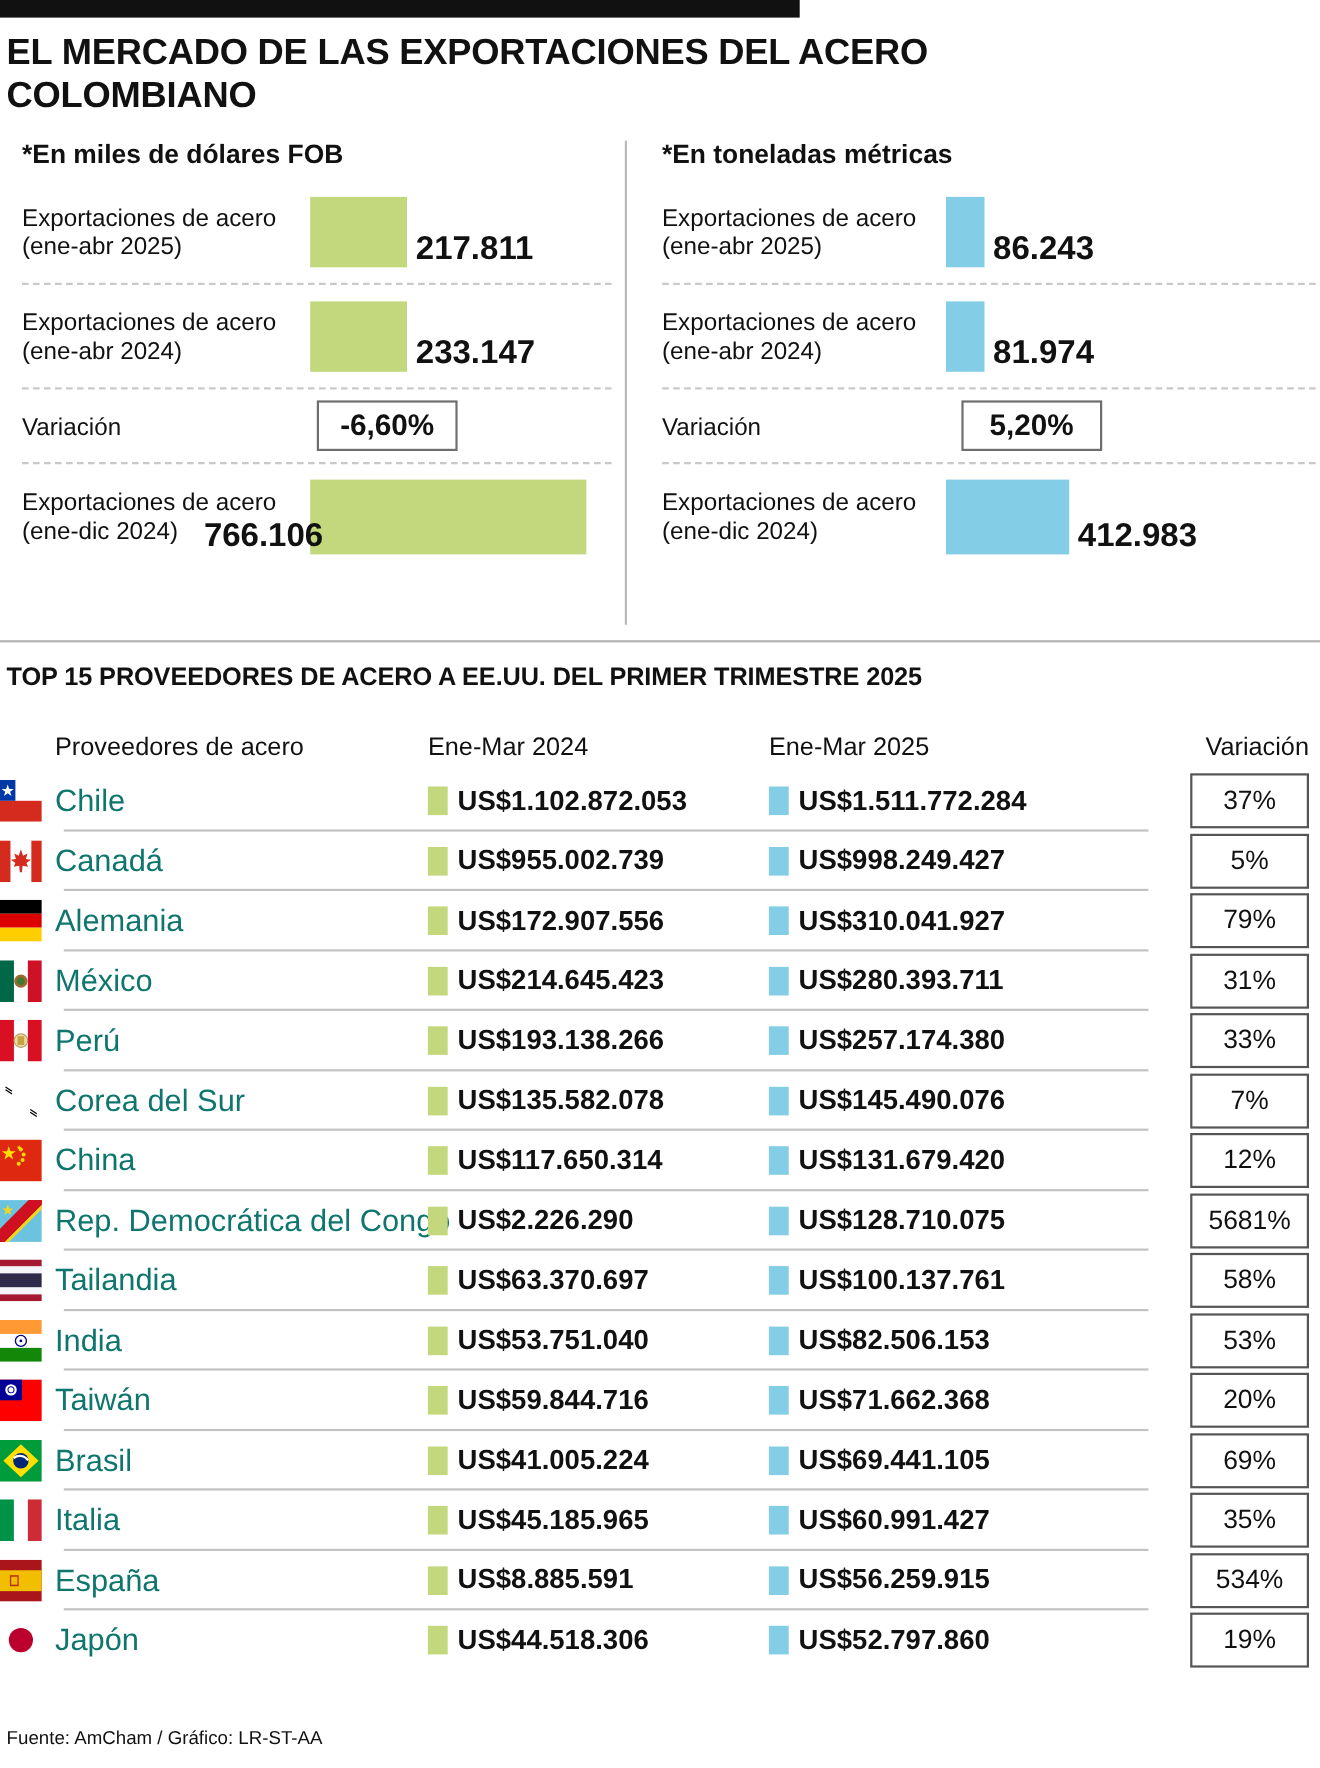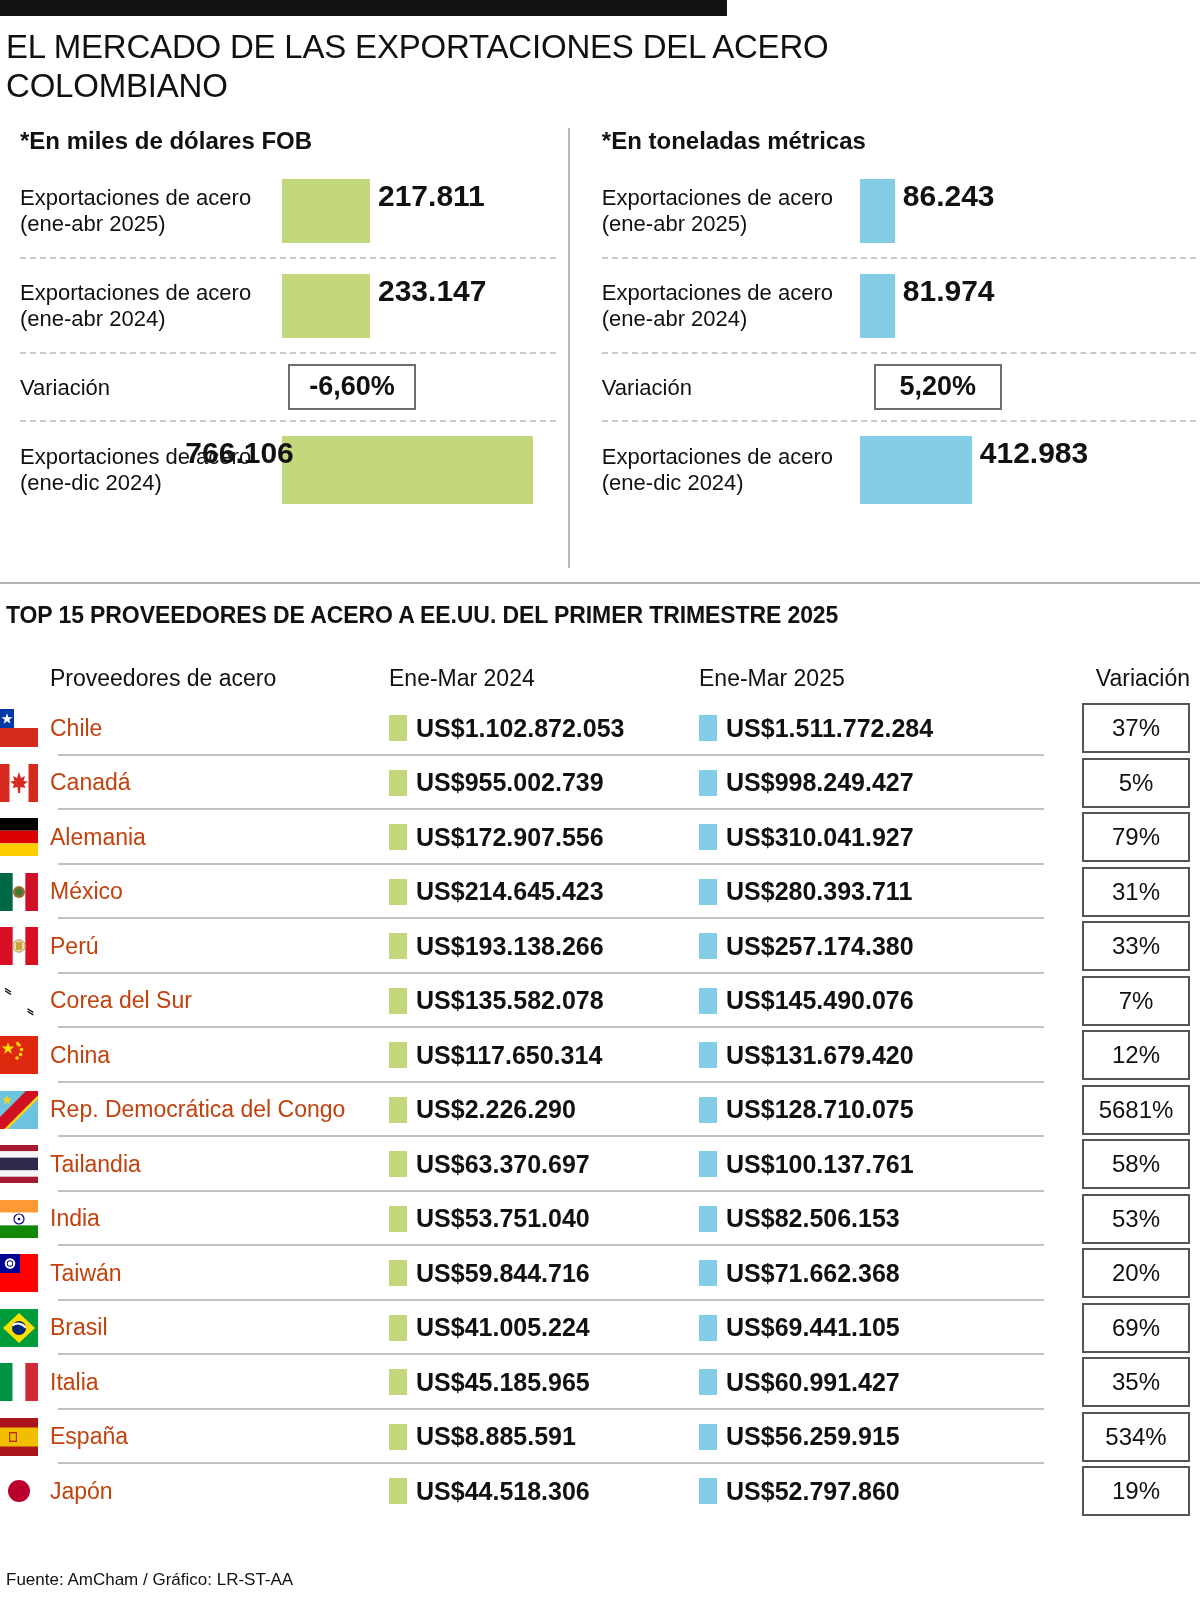--- a/index.html
+++ b/index.html
@@ -20,21 +20,21 @@
     position: absolute; left: 0; top: 0;
     width: 727px; height: 16px;
     background: #111111;
   }
 
   
   .headline {
     position: absolute; left: 6px; top: 28px;
     width: 860px;
     font-size: 33px;
-    font-weight: normal;
+    font-weight: bold;
     line-height: 1.17;
     letter-spacing: -0.2px;
     color: #111;
   }
 
   
   .panels {
     position: absolute; left: 16px; top: 128px;
     width: 1200px; height: 440px;
     display: flex;
@@ -67,21 +67,21 @@
     line-height: 1.16;
     color: #111;
     white-space: pre-line;
     flex: 0 0 auto;
   }
   .panel.left  .row-label { width: 262px; }
   .panel.right .row-label { width: 258px; }
 
   .bar-wrap {
     display: flex;
-    align-items: flex-start;
+    align-items: flex-end;
     flex: 1 1 auto;
     position: relative;
   }
   .bar {
     display: block;
   }
   .bar-val {
     font-size: 30px;
     font-weight: bold;
     color: #111;
@@ -147,22 +147,22 @@
     height: 54.5px;
     position: relative;
   }
   .trow .underline {
     position: absolute;
     left: 58px; right: 156px; bottom: 0;
     height: 2px; background: #c2c2c2;
   }
 
   .cell-name {
-    font-size: 23px;
-    color: #c2410c;
+    font-size: 28px;
+    color: #0f766e;
     white-space: nowrap;
   }
   .cell-val {
     display: flex;
     align-items: center;
     font-size: 25px;
     font-weight: bold;
     color: #111;
     white-space: nowrap;
   }

